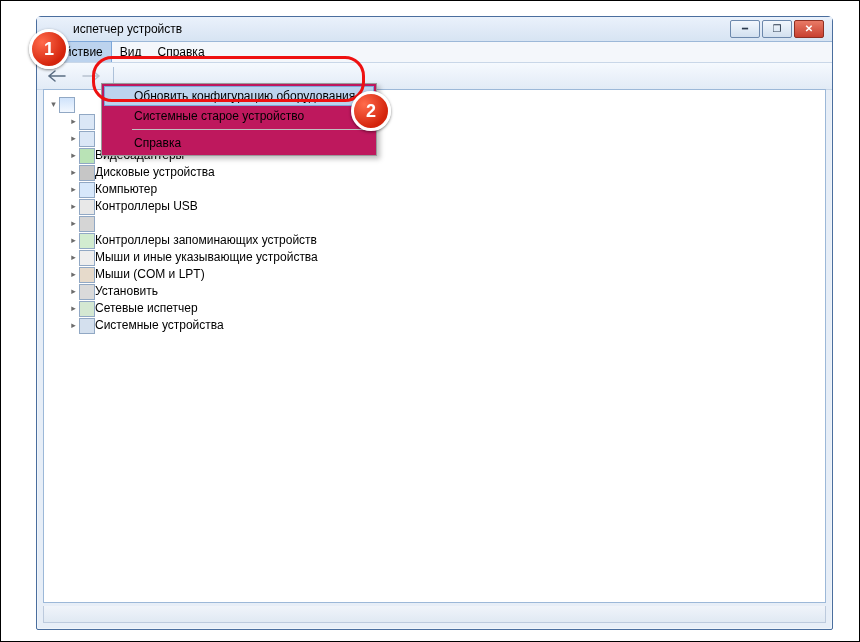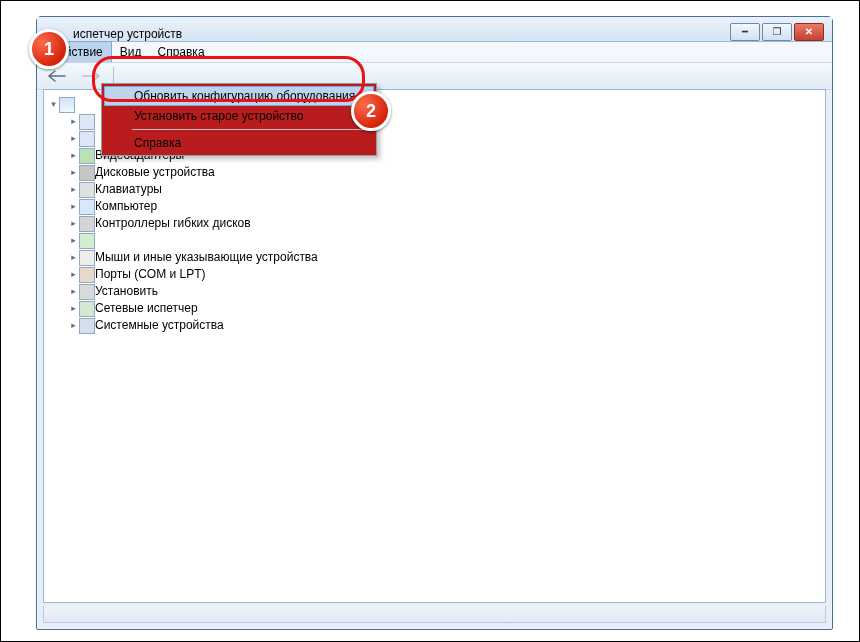--- a/index.html
+++ b/index.html
@@ -28,21 +28,21 @@
   width: 795px;
   height: 612px;
   background: #e7eef7;
   border: 1px solid #4a6e9e;
   border-radius: 5px 5px 2px 2px;
   box-shadow: 0 0 0 1px rgba(255,255,255,.4) inset;
 }
 .titlebar {
   height: 24px;
   display: flex;
-  align-items: flex-end;
+  align-items: center;
   padding: 0 8px;
   background: linear-gradient(#eaf1fb, #d7e4f3);
   border-bottom: 1px solid #9cb8d8;
 }
 .title {
   flex: 1;
   color: #000;
   padding-left: 28px; 
   white-space: nowrap;
   overflow: hidden;
@@ -168,21 +168,21 @@
 .devicon.port{background:#e6dacb;}
 .devicon.cpu{background:#dadada;}
 .devicon.net{background:#d4e8d2;}
 .devicon.sys{background:#d4e0ee;}
 
 .dropdown {
   position:absolute;
   left: 100px;
   top: 82px;
   width: 270px;
-  background:#b91c1c;
+  background:#be185d;
   border:1px solid #9a9a9a;
   box-shadow: 3px 3px 5px rgba(0,0,0,.25);
   z-index:5;
   padding:2px;
 }
 .dditem {
   padding: 3px 8px 3px 30px;
   white-space:nowrap;
   font-size:12px;
 }
@@ -279,46 +279,46 @@
             <span class="devicon video"></span>
             <span>Видеоадаптеры</span>
           </div>
         <div class="row child">
             <span class="tw closed"></span>
             <span class="devicon disk"></span>
             <span>Дисковые устройства</span>
           </div>
         <div class="row child">
             <span class="tw closed"></span>
-            <span class="devicon kb"></span>
-            <span>Клавиатуры</span>
-          </div>
-        <div class="row child">
-            <span class="tw closed"></span>
             <span class="devicon pc"></span>
             <span>Компьютер</span>
           </div>
         <div class="row child">
             <span class="tw closed"></span>
+            <span class="devicon usb"></span>
+            <span>Контроллеры USB</span>
+          </div>
+        <div class="row child">
+            <span class="tw closed"></span>
             <span class="devicon floppy"></span>
-            <span>Контроллеры гибких дисков</span>
           </div>
         <div class="row child">
             <span class="tw closed"></span>
             <span class="devicon storage"></span>
+            <span>Контроллеры запоминающих устройств</span>
           </div>
         <div class="row child">
             <span class="tw closed"></span>
             <span class="devicon mouse"></span>
             <span>Мыши и иные указывающие устройства</span>
           </div>
         <div class="row child">
             <span class="tw closed"></span>
             <span class="devicon port"></span>
-            <span>Порты (COM и LPT)</span>
+            <span>Мыши (COM и LPT)</span>
           </div>
         <div class="row child">
             <span class="tw closed"></span>
             <span class="devicon cpu"></span>
             <span>Установить</span>
           </div>
         <div class="row child">
             <span class="tw closed"></span>
             <span class="devicon net"></span>
             <span>Сетевые испетчер</span>
@@ -329,21 +329,21 @@
             <span>Системные устройства</span>
           </div>
       </div>
     </div>
 
     <div class="status"></div>
   </div>
 
   <div class="dropdown">
     <div class="dditem hover">Обновить конфигурацию оборудования</div>
-    <div class="dditem">Установить старое устройство</div>
+    <div class="dditem">Системные старое устройство</div>
     <div class="ddsep"></div>
     <div class="dditem">Справка</div>
   </div>
 
   <div class="callout1-ring"></div>
 
   <div class="marker m1">1</div>
   <div class="marker m2">2</div>
 
 </div>

